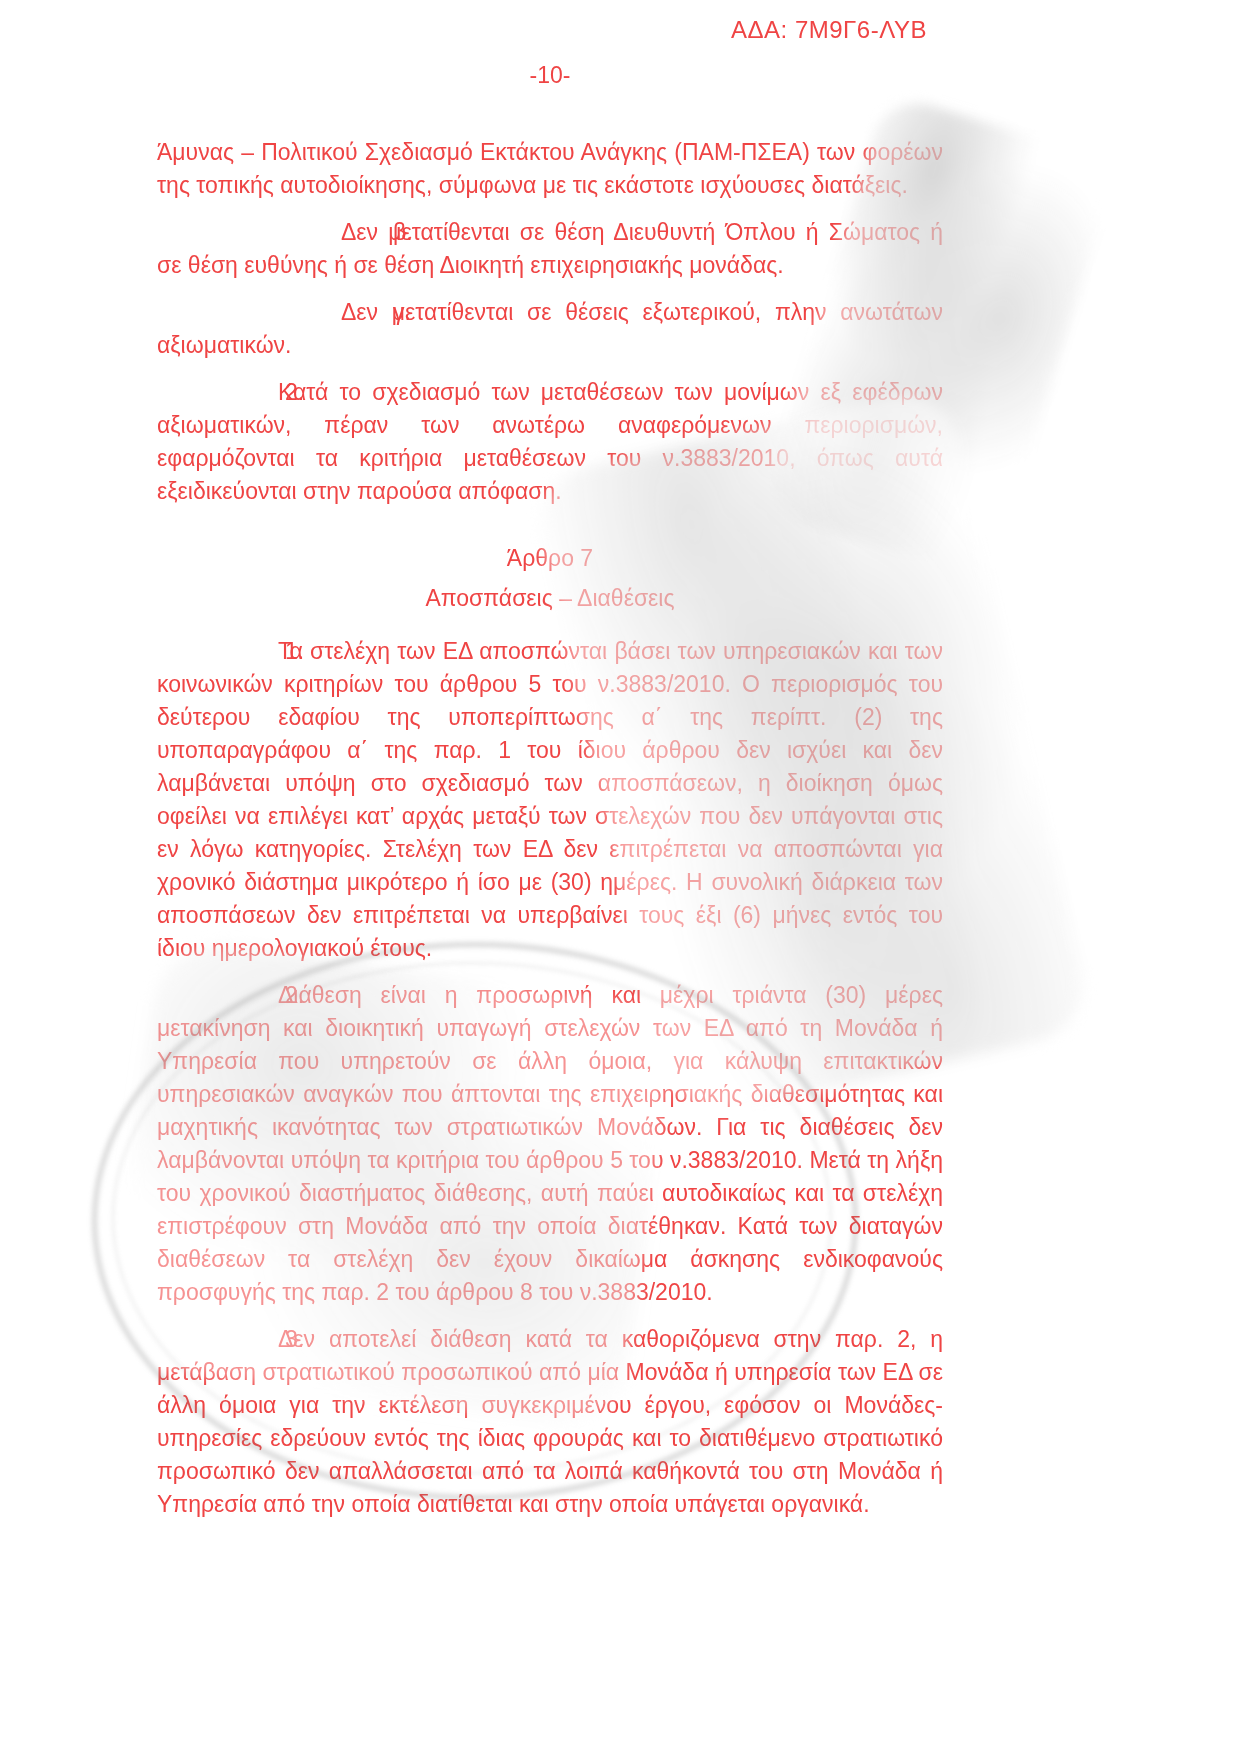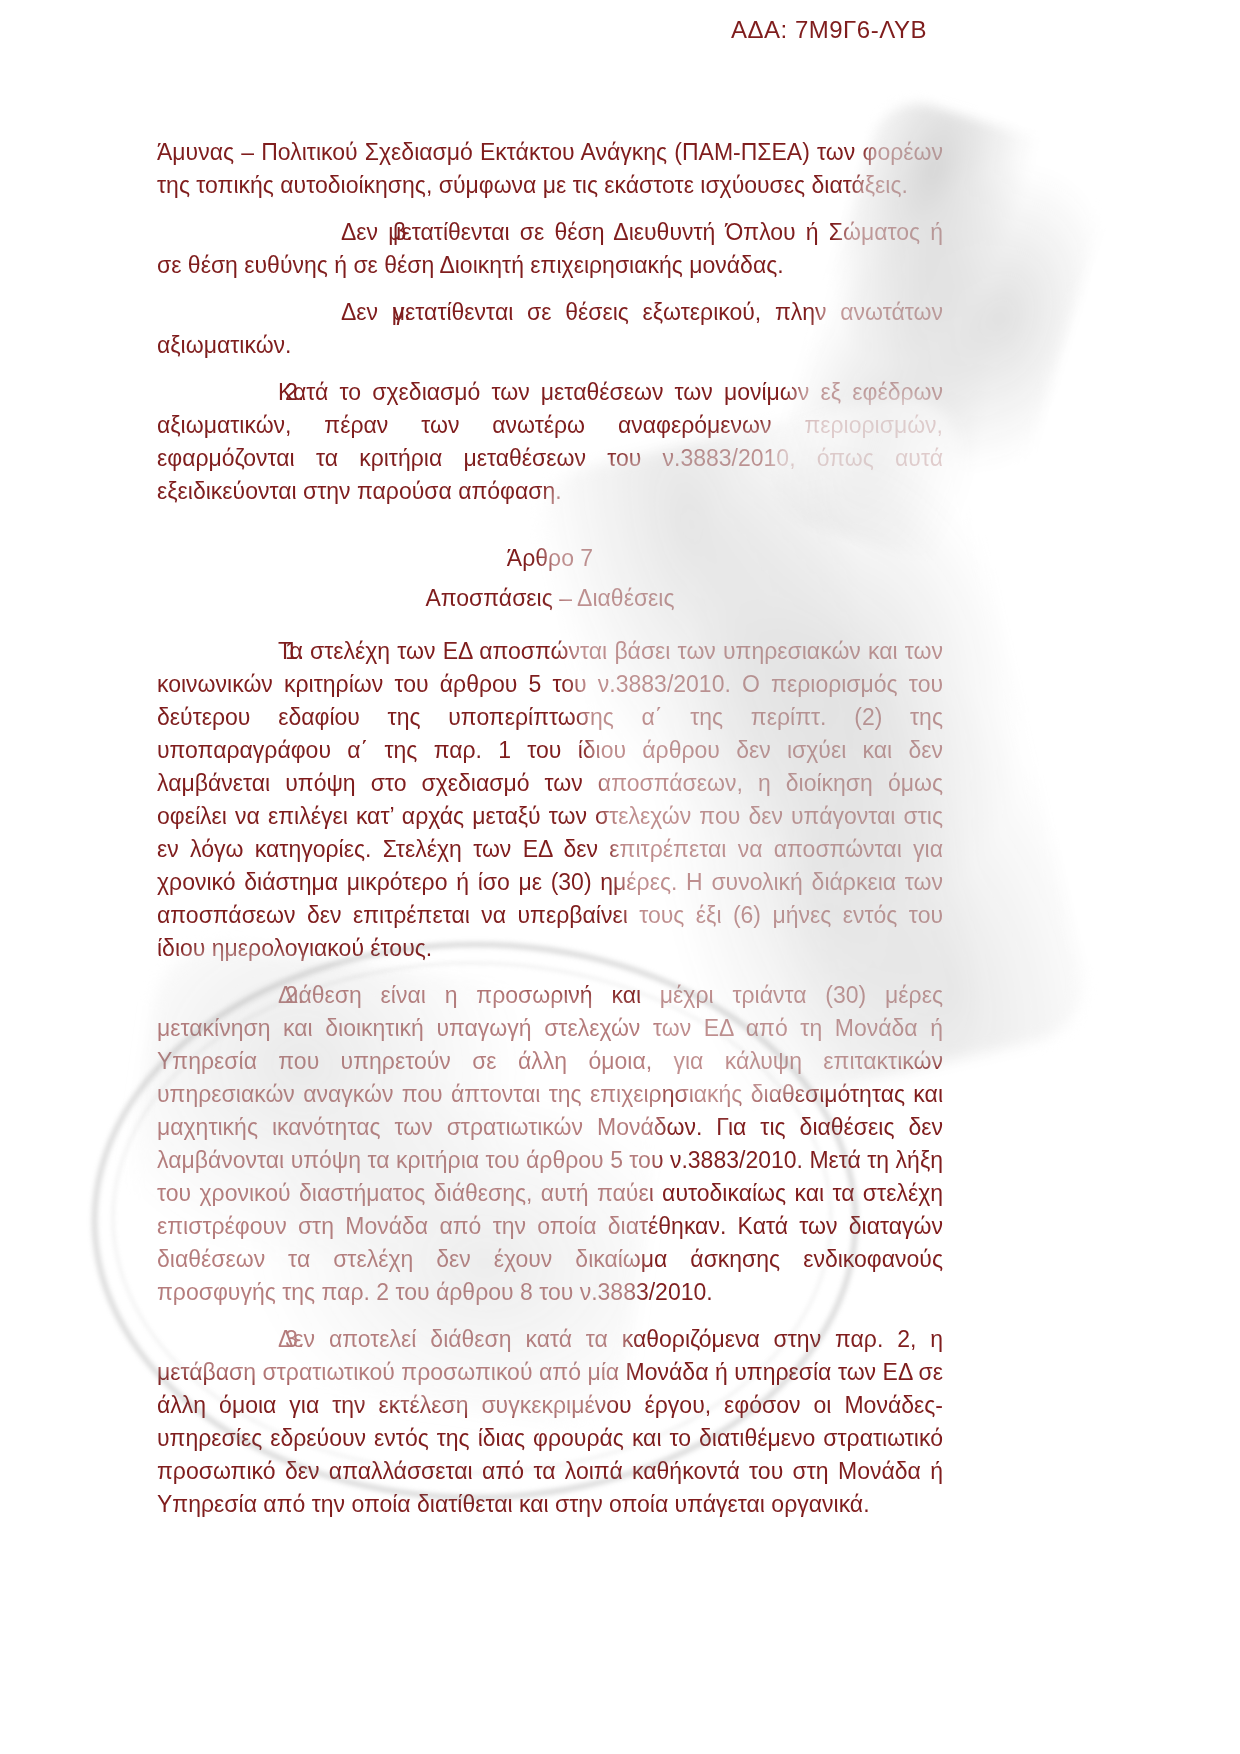--- a/index.html
+++ b/index.html
@@ -4,21 +4,21 @@
 <style>
   html, body { margin: 0; padding: 0; background: #e8e8e8; }
   .page {
     position: relative;
     width: 1240px;
     height: 1754px;
     margin: 0 auto;
     background: #ffffff;
     overflow: hidden;
     font-family: "Liberation Sans", "DejaVu Sans", sans-serif;
-    color: #7f1d1d;
+    color: #ef4444;
   }
   .textlayer { position: absolute; inset: 0; z-index: 1; }
   .ada {
     position: absolute;
     top: 16px;
     left: 731px;
     font-size: 24px;
     letter-spacing: 0.5px;
     white-space: nowrap;
   }
@@ -115,20 +115,21 @@
 </style>
 </head>
 <body>
 
 <div class="page">
 
   <div class="textlayer">
 
     <div class="ada">ΑΔΑ: 7Μ9Γ6-ΛΥΒ</div>
 
+    <div class="pagenum">-10-</div>
 
     <div class="bodycol">
 
       <p class="cont">Άμυνας – Πολιτικού Σχεδιασμό Εκτάκτου Ανάγκης (ΠΑΜ-ΠΣΕΑ) των φορέων της τοπικής αυτοδιοίκησης, σύμφωνα με τις εκάστοτε ισχύουσες διατάξεις.</p>
 
       <p class="subi"><span class="mk">β.</span><span>Δεν μετατίθενται σε θέση Διευθυντή Όπλου ή Σώματος ή σε θέση ευθύνης ή σε θέση Διοικητή επιχειρησιακής μονάδας.</span></p>
 
       <p class="subi"><span class="mk">γ.</span><span>Δεν μετατίθενται σε θέσεις εξωτερικού, πλην ανωτάτων αξιωματικών.</span></p>
 
       <p class="numb"><span class="mk">2.</span><span>Κατά το σχεδιασμό των μεταθέσεων των μονίμων εξ εφέδρων αξιωματικών, πέραν των ανωτέρω αναφερόμενων περιορισμών, εφαρμόζονται τα κριτήρια μεταθέσεων του ν.3883/2010, όπως αυτά εξειδικεύονται στην παρούσα απόφαση.</span></p>

